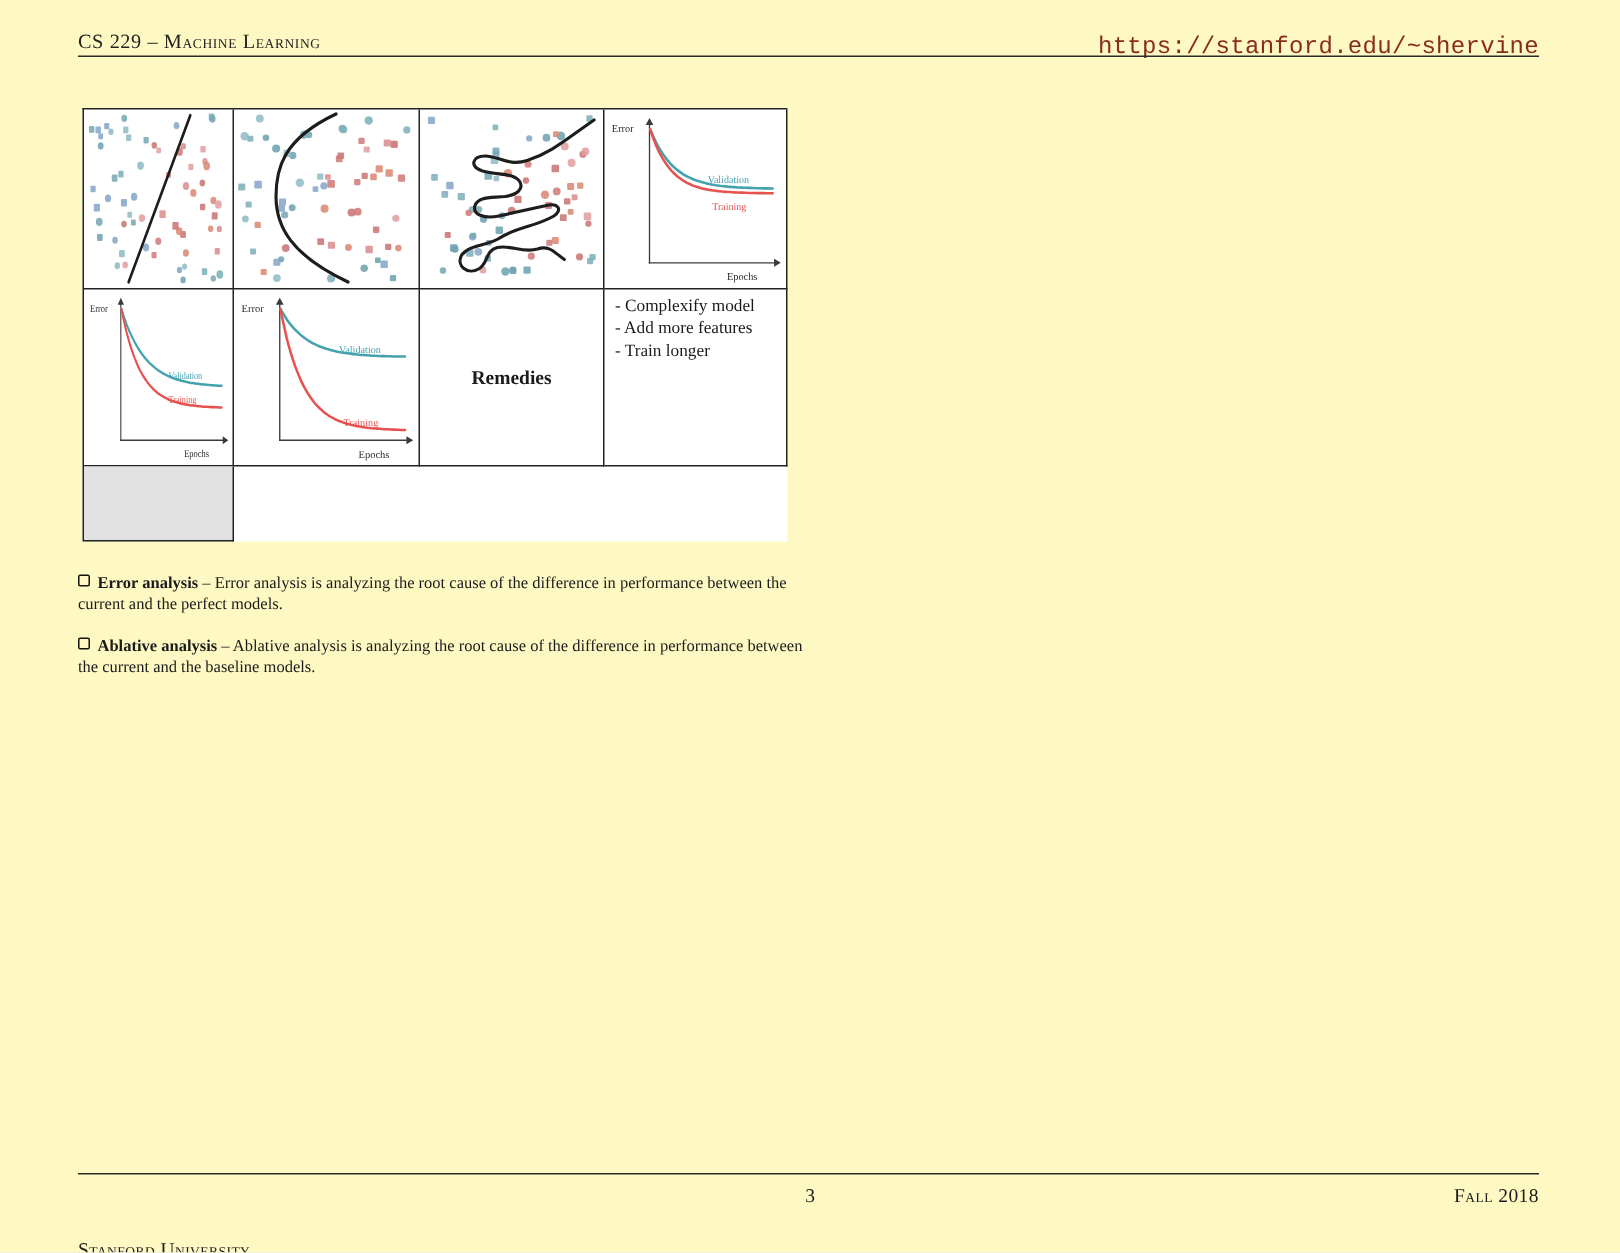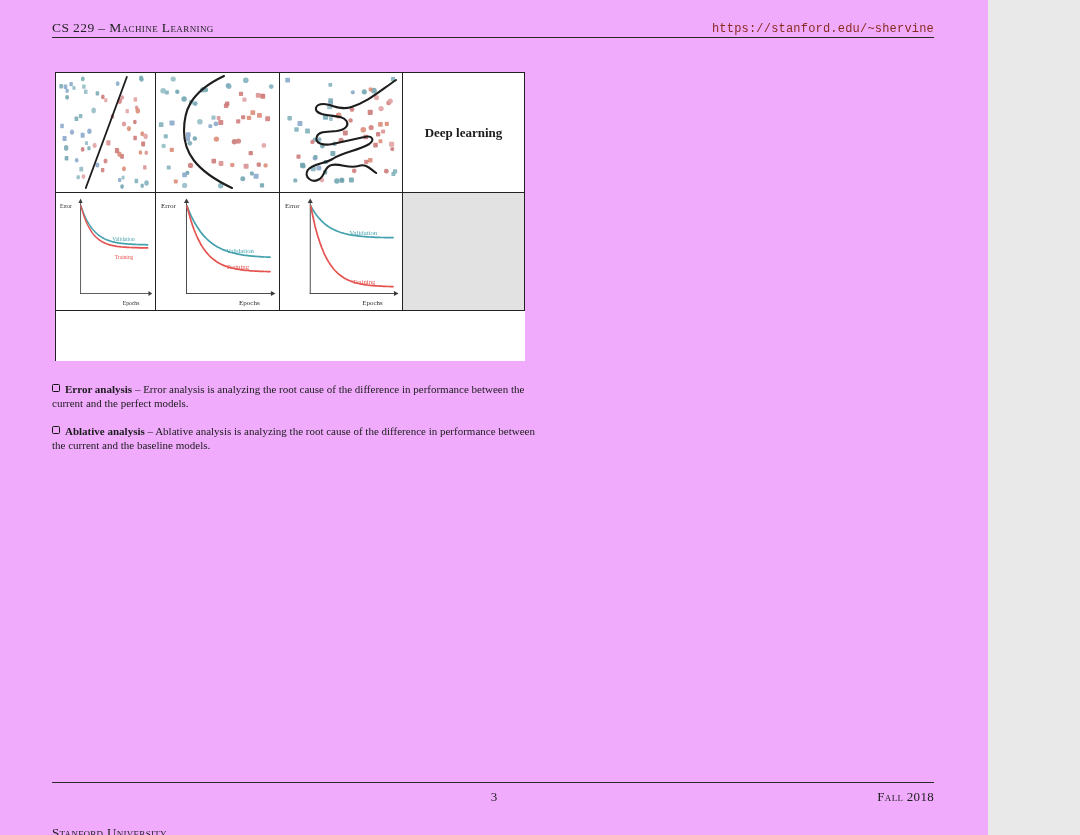--- a/index.html
+++ b/index.html
@@ -1,23 +1,23 @@
 <!DOCTYPE html>
 <html><head>
 <meta charset="utf-8">
 <style>
   html,body{margin:0;padding:0;background:#e9e9e9;}
-  .page{position:relative;width:988px;height:835px;background:#f0abfc;
+  .page{position:relative;width:1080px;height:835px;background:#fef9c3;
         font-family:"Liberation Serif","DejaVu Serif",serif;color:#1b1b1b;overflow:hidden;}
 
   
   .hdr-left{position:absolute;left:52px;top:20px;font-size:13.5px;font-variant:small-caps;
             letter-spacing:.4px;color:#222;}
   .hdr-right{position:absolute;right:54px;top:22px;font-family:"Liberation Mono","DejaVu Sans Mono",monospace;
-             font-size:12px;letter-spacing:.2px;text-decoration:none;text-align:right;}
+             font-size:16px;letter-spacing:.2px;text-decoration:none;text-align:right;}
   .hdr-rule{position:absolute;left:52px;right:54px;top:37px;border-top:1.2px solid #2a2a2a;}
 
   
   .cmp-table{position:absolute;left:55px;top:72px;display:grid;
              grid-template-columns:100px 124px 123px 122px;
              grid-template-rows:120px 118px 50px;
              border-top:1px solid #222;border-left:1px solid #222;background:#fff;}
   .tcell{border-right:1px solid #222;border-bottom:1px solid #222;position:relative;overflow:hidden;}
   .rowlbl{display:flex;align-items:center;justify-content:center;font-weight:bold;font-size:13px;}
   .tcell svg{display:block;width:100%;height:100%;}
@@ -261,21 +261,20 @@
             <rect x="88.7" y="85.0" width="4.6" height="4.6" rx="0.8" fill="#d98a74" opacity="0.88"></rect>
             <circle cx="59.1" cy="42.5" r="2.9" fill="#d98a74" opacity="0.88"></circle>
             <circle cx="32.7" cy="68.9" r="2.2" fill="#cf7c7b" opacity="0.88"></circle>
             <rect x="16.6" y="81.6" width="4.1" height="4.1" rx="0.8" fill="#c97876" opacity="0.88"></rect>
             <circle cx="42.3" cy="107.1" r="2.3" fill="#e0a0a0" opacity="0.88"></circle>
           </g>
           <path d="M 117 7 C 98 20 88 29 72 34 C 60 38 52 31 44 31 C 35 31 33 38 42 41 C 53 44 63 42 67 48 C 70 53 65 57 57 58 C 47 59 39 58 37 64 C 35 70 43 73 53 71 L 85 64 C 93 62 96 67 90 71 C 78 78 63 79 53 86 C 45 91 33 90 28 97 C 24 104 32 111 40 106 C 46 102 44 94 52 92 C 61 90 69 96 79 93 C 87 90 91 96 97 100" fill="none" stroke="#1d1d1d" stroke-width="2.1" stroke-linejoin="round" stroke-linecap="round"></path>
         </svg>
     </div>
 
-    <div class="tcell rowlbl">Deep learning</div>
 
     <div class="tcell">
       <svg class="errplot" viewBox="0 0 123 117" preserveAspectRatio="none">
         <g>
           <line class="ax" x1="30.5" y1="101" x2="30.5" y2="9"></line>
           <line class="ax" x1="30" y1="100.5" x2="116" y2="100.5"></line>
           <path class="axh" d="M30.5 5.5 l-2.6 4.6 h5.2 Z"></path>
           <path class="axh" d="M119.5 100.5 l-4.6 -2.6 v5.2 Z"></path>
         </g>
         <g class="curves">
@@ -320,20 +319,26 @@
             <path d="M31.0 13.0 L32.4 15.5 L33.8 17.7 L35.1 19.8 L36.5 21.8 L37.9 23.5 L39.3 25.2 L40.7 26.7 L42.1 28.1 L43.5 29.4 L44.8 30.6 L46.2 31.7 L47.6 32.7 L49.0 33.7 L50.4 34.6 L51.8 35.4 L53.1 36.1 L54.5 36.8 L55.9 37.4 L57.3 38.0 L58.7 38.5 L60.0 39.0 L61.4 39.5 L62.8 39.9 L64.2 40.3 L65.6 40.7 L67.0 41.0 L68.3 41.3 L69.7 41.6 L71.1 41.9 L72.5 42.1 L73.9 42.3 L75.3 42.5 L76.7 42.7 L78.0 42.9 L79.4 43.1 L80.8 43.2 L82.2 43.3 L83.6 43.5 L85.0 43.6 L86.3 43.7 L87.7 43.8 L89.1 43.9 L90.5 44.0 L91.9 44.1 L93.3 44.1 L94.6 44.2 L96.0 44.3 L97.4 44.3 L98.8 44.4 L100.2 44.4 L101.5 44.5 L102.9 44.5 L104.3 44.5 L105.7 44.6 L107.1 44.6 L108.5 44.6 L109.8 44.7 L111.2 44.7 L112.6 44.7 L114.0 44.7 " fill="none" stroke="#43a2ae" stroke-width="1.7" stroke-linecap="round"></path>
             <path d="M31.0 13.0 L32.4 20.0 L33.8 26.3 L35.1 32.2 L36.5 37.5 L37.9 42.4 L39.3 46.8 L40.7 50.9 L42.1 54.6 L43.5 58.0 L44.8 61.1 L46.2 63.9 L47.6 66.5 L49.0 68.9 L50.4 71.0 L51.8 73.0 L53.1 74.8 L54.5 76.5 L55.9 78.0 L57.3 79.3 L58.7 80.6 L60.0 81.8 L61.4 82.8 L62.8 83.8 L64.2 84.7 L65.6 85.5 L67.0 86.2 L68.3 86.9 L69.7 87.5 L71.1 88.0 L72.5 88.6 L73.9 89.0 L75.3 89.5 L76.7 89.8 L78.0 90.2 L79.4 90.5 L80.8 90.8 L82.2 91.1 L83.6 91.4 L85.0 91.6 L86.3 91.8 L87.7 92.0 L89.1 92.2 L90.5 92.3 L91.9 92.5 L93.3 92.6 L94.6 92.7 L96.0 92.8 L97.4 92.9 L98.8 93.0 L100.2 93.1 L101.5 93.2 L102.9 93.2 L104.3 93.3 L105.7 93.4 L107.1 93.4 L108.5 93.5 L109.8 93.5 L111.2 93.6 L112.6 93.6 L114.0 93.6 " fill="none" stroke="#e4534f" stroke-width="1.7" stroke-linecap="round"></path>
           </g>
         <text class="axlbl" x="5" y="15">Error</text>
         <text class="axlbl" x="83" y="112">Epochs</text>
         <text class="leglbl" x="70" y="42" fill="#43a2ae">Validation</text>
         <text class="leglbl" x="73" y="91" fill="#e4534f">Training</text>
       </svg>
     </div>
 
+    <div class="tcell rowlbl">Remedies</div>
+    <div class="tcell remlist">
+        <div>- Complexify model</div>
+        <div>- Add more features</div>
+        <div>- Train longer</div>
+      </div>
     <div class="tcell shaded"></div>
   </div>
 
   <div class="notes">
     <p class="note"><span class="sq-bullet"></span><span class="term">Error analysis</span><span> – </span><span>Error analysis is analyzing the root cause of the difference in performance between the current and the perfect models.</span></p>
     <p class="note"><span class="sq-bullet"></span><span class="term">Ablative analysis</span><span> – </span><span>Ablative analysis is analyzing the root cause of the difference in performance between the current and the baseline models.</span></p>
   </div>
 
   <div class="ftr-rule"></div>
   <div class="ftr-left">Stanford University</div>

